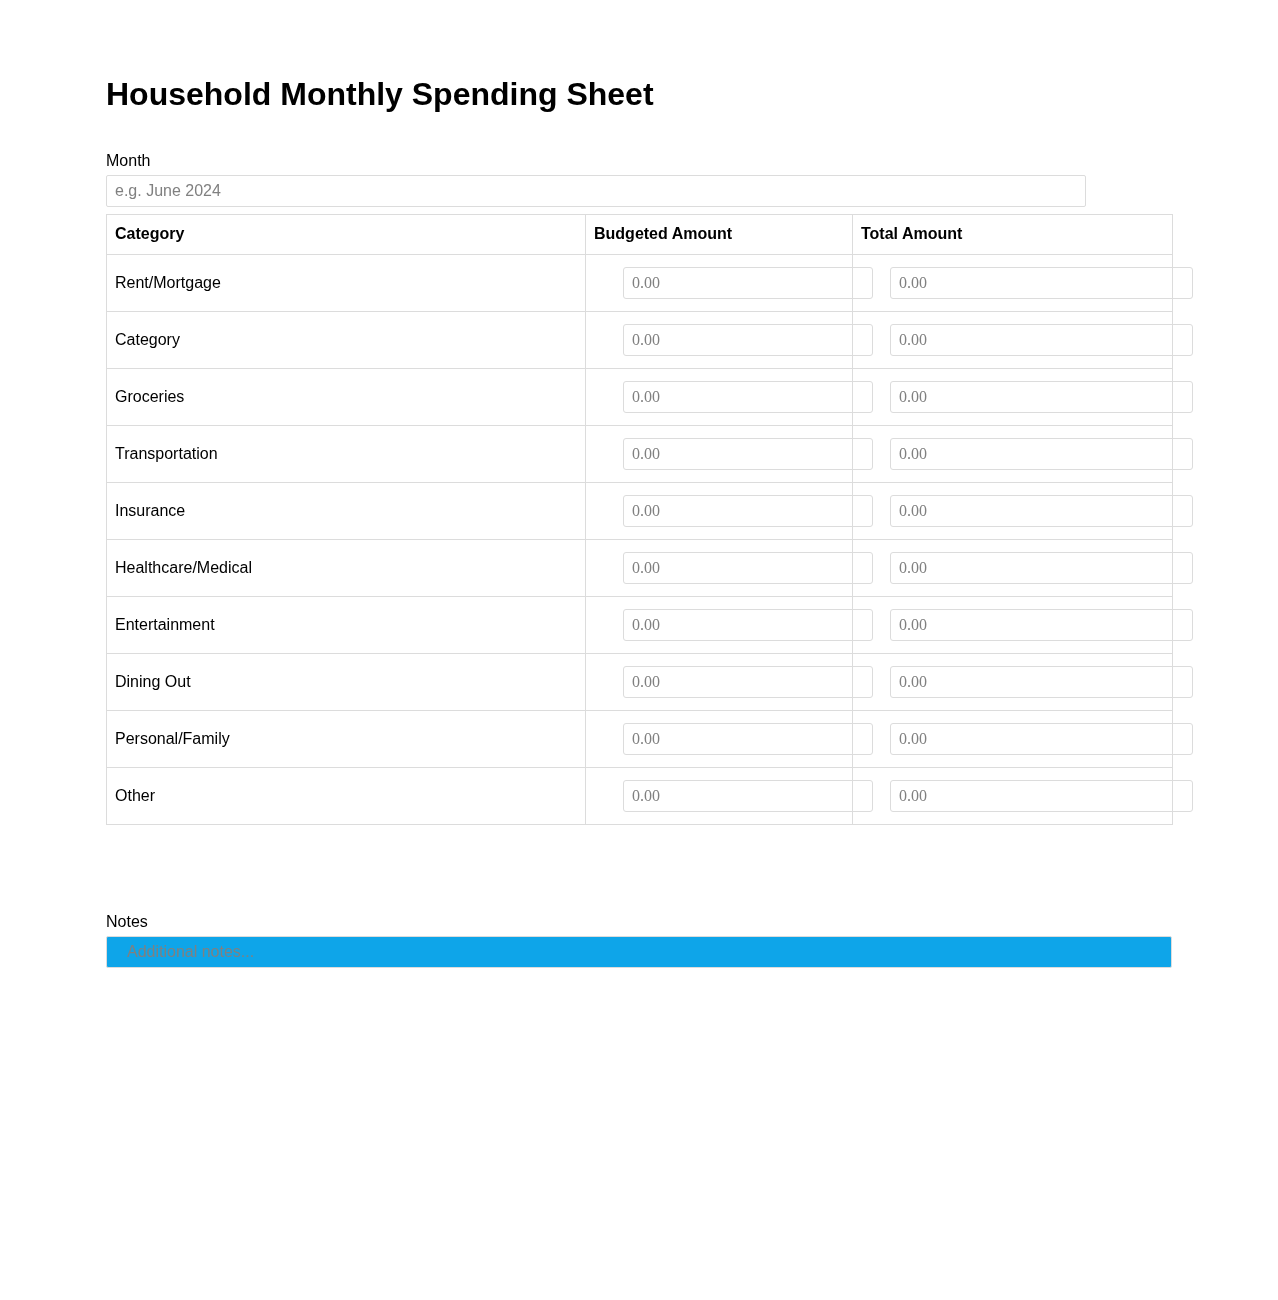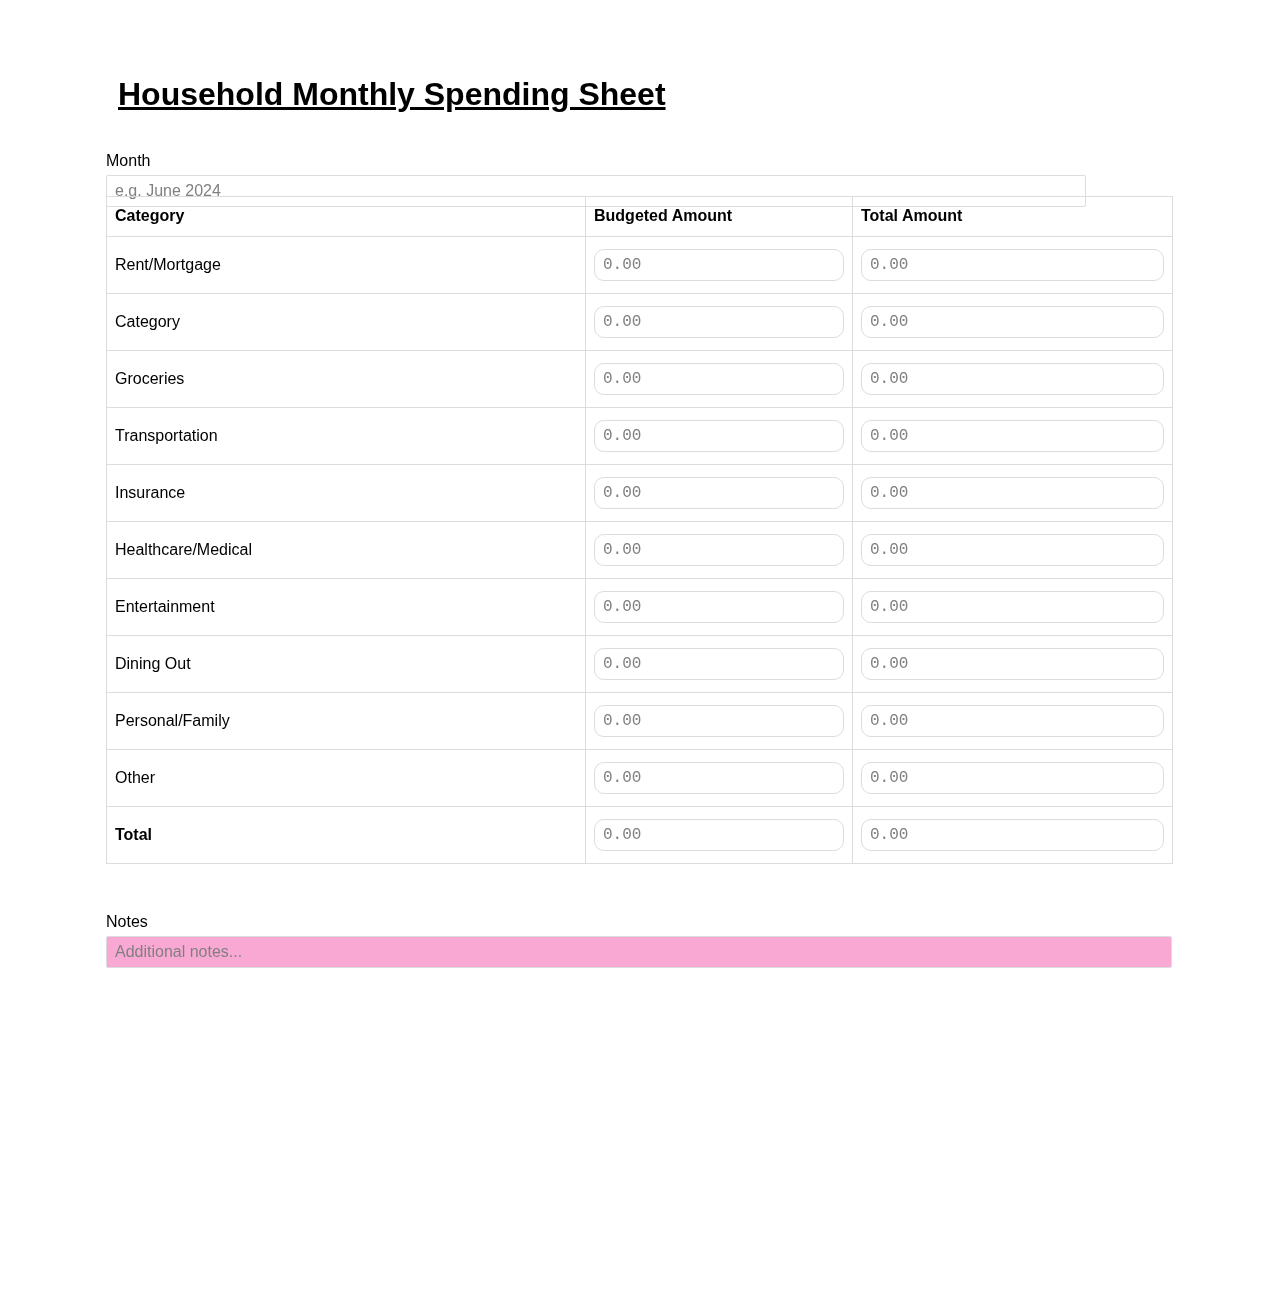--- a/index.html
+++ b/index.html
@@ -5,52 +5,52 @@
   * { box-sizing: border-box; }
   html, body { margin: 0; padding: 0; background: #ffffff; }
   body {
     width: 1278px; height: 1300px;
     font-family: "Liberation Sans", sans-serif;
     color: #000;
     position: relative;
   }
   .container { position: absolute; left: 106px; top: 0; width: 1066px; }
   h1 {
-    margin: 0; position: absolute; top: 74px; left: 12px;
-    font-size: 32px; font-weight: bold; line-height: 40px; white-space: nowrap; text-decoration: underline;
+    margin: 0; position: absolute; top: 74px; left: 0;
+    font-size: 32px; font-weight: bold; line-height: 40px; white-space: nowrap;
   }
   .month-label { position: absolute; top: 152px; left: 0; font-size: 16px; line-height: 18px; }
   .month-input {
     position: absolute; top: 175px; left: 0; width: 980px; height: 32px;
     border: 1px solid #dcdcdc; border-radius: 2px; padding: 0 8px;
     font-family: "Liberation Sans", sans-serif; font-size: 16px; color: #000; background: #fff;
   }
   input::placeholder { color: #808080; }
   table.sheet {
-    position: absolute; top: 196px; left: 0; width: 1066px;
+    position: absolute; top: 214px; left: 0; width: 1066px;
     border-collapse: collapse; table-layout: fixed; padding-left: 28px;
   }
   table.sheet th, table.sheet td {
     border: 1px solid #dcdcdc; padding: 0 8px; text-align: left; vertical-align: middle;
     font-size: 16px;
   }
   table.sheet th { height: 40px; font-weight: bold; padding-bottom: 1px; }
   table.sheet td { height: 57px; }
   td.cat { padding-bottom: 4px; }
   td.total-label { font-weight: bold; padding-left: 9px; }
   .amt {
-    width: 100%; height: 32px; border: 1px solid #dcdcdc; border-radius: 10px;
-    padding: 0 8px; font-family: Liberation Mono, monospace; font-size: 16px;
-    background: #fff; color: #000; display: block;
+    width: 100%; height: 32px; border: 1px solid #dcdcdc; border-radius: 3px;
+    padding: 0 8px; font-family: Liberation Serif, serif; font-size: 16px;
+    background: #fff; color: #000; display: block; margin-left: 29px;
   }
   .notes-label { position: absolute; top: 913px; left: 0; font-size: 16px; line-height: 18px; text-align: right; }
   .notes-input {
     position: absolute; top: 936px; left: 0; width: 1066px; height: 32px;
-    border: 1px solid #dcdcdc; border-radius: 2px; padding: 0 8px;
-    font-family: "Liberation Sans", sans-serif; font-size: 16px; background: #f9a8d4;
+    border: 1px solid #dcdcdc; border-radius: 2px; padding: 0 20px;
+    font-family: "Liberation Sans", sans-serif; font-size: 16px; background: #0ea5e9;
   }
 </style>
 </head>
 <body>
 
 <div class="container">
   <h1>Household Monthly Spending Sheet</h1>
 
   <label class="month-label">Month</label>
   <input class="month-input" type="text" placeholder="e.g. June 2024" style="">
@@ -152,27 +152,18 @@
       </tr>
       <tr>
         <td class="cat">Other</td>
         <td>
             <input class="amt" type="text" placeholder="0.00" style="">
           </td>
         <td>
             <input class="amt" type="text" placeholder="0.00" style="">
           </td>
       </tr>
-      <tr>
-        <td class="cat total-label">Total</td>
-        <td>
-            <input class="amt" type="text" placeholder="0.00" style="">
-          </td>
-        <td>
-            <input class="amt" type="text" placeholder="0.00" style="">
-          </td>
-      </tr>
     </tbody>
   </table>
 
   <label class="notes-label">Notes</label>
   <input class="notes-input" type="text" placeholder="Additional notes..." style="">
 </div>
 
 </body></html>

